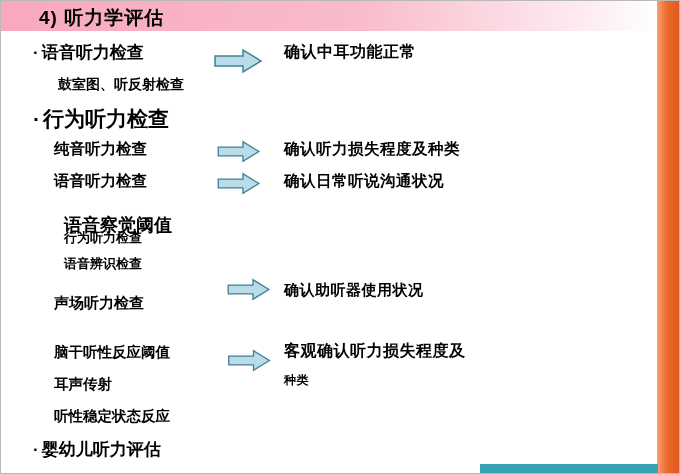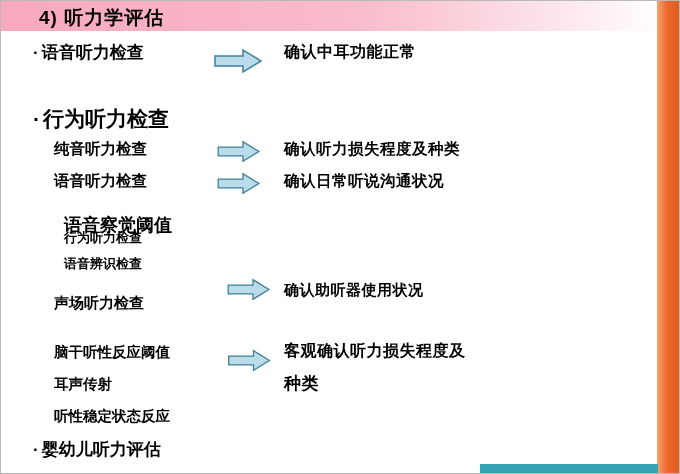--- a/index.html
+++ b/index.html
@@ -43,20 +43,21 @@
 
 <div class="slide">
 
   <div class="header-bar"></div>
   <div class="slide-title">4) 听力学评估</div>
   <div class="side-strip"></div>
   <div class="bottom-strip"></div>
 
   <div class="item" style="left:32px;top:41px;font-size:17px"><span class="bullet">·</span><span>语音听力检查</span></div>
 
+  <div class="item" style="left:57px;top:74px;font-size:14px">鼓室图、听反射检查</div>
 
   <div class="item" style="left:32px;top:104px;font-size:21px"><span class="bullet">·</span><span>行为听力检查</span></div>
 
   <div class="item" style="left:53px;top:138px;font-size:15.5px">纯音听力检查</div>
 
   <div class="item" style="left:53px;top:170px;font-size:15.5px">语音听力检查</div>
 
   <div class="item" style="left:63px;top:213px;font-size:18px">语音察觉阈值</div>
   <div class="item" style="left:63px;top:229px;font-size:13px">行为听力检查</div>
   <div class="item" style="left:63px;top:255px;font-size:13px">语音辨识检查</div>
@@ -84,15 +85,15 @@
     </svg>
   <svg class="arrow" style="left:225px;top:348px" width="47" height="23" viewBox="0 0 49 26">
       <polygon points="1,8 29,8 29,2 47,13 29,24 29,18 1,18"></polygon>
     </svg>
 
   <div class="result" style="left:283px;top:41px;font-size:16px">确认中耳功能正常</div>
   <div class="result" style="left:283px;top:138px;font-size:15.5px">确认听力损失程度及种类</div>
   <div class="result" style="left:283px;top:170px;font-size:15.5px">确认日常听说沟通状况</div>
   <div class="result" style="left:283px;top:279px;font-size:15px">确认助听器使用状况</div>
   <div class="result" style="left:283px;top:340px;font-size:16px">客观确认听力损失程度及</div>
-  <div class="result" style="left:283px;top:372px;font-size:17px">种类</div>
+  <div class="result" style="left:283px;top:372px;font-size:12px">种类</div>
 
 </div>
 
 </body></html>

